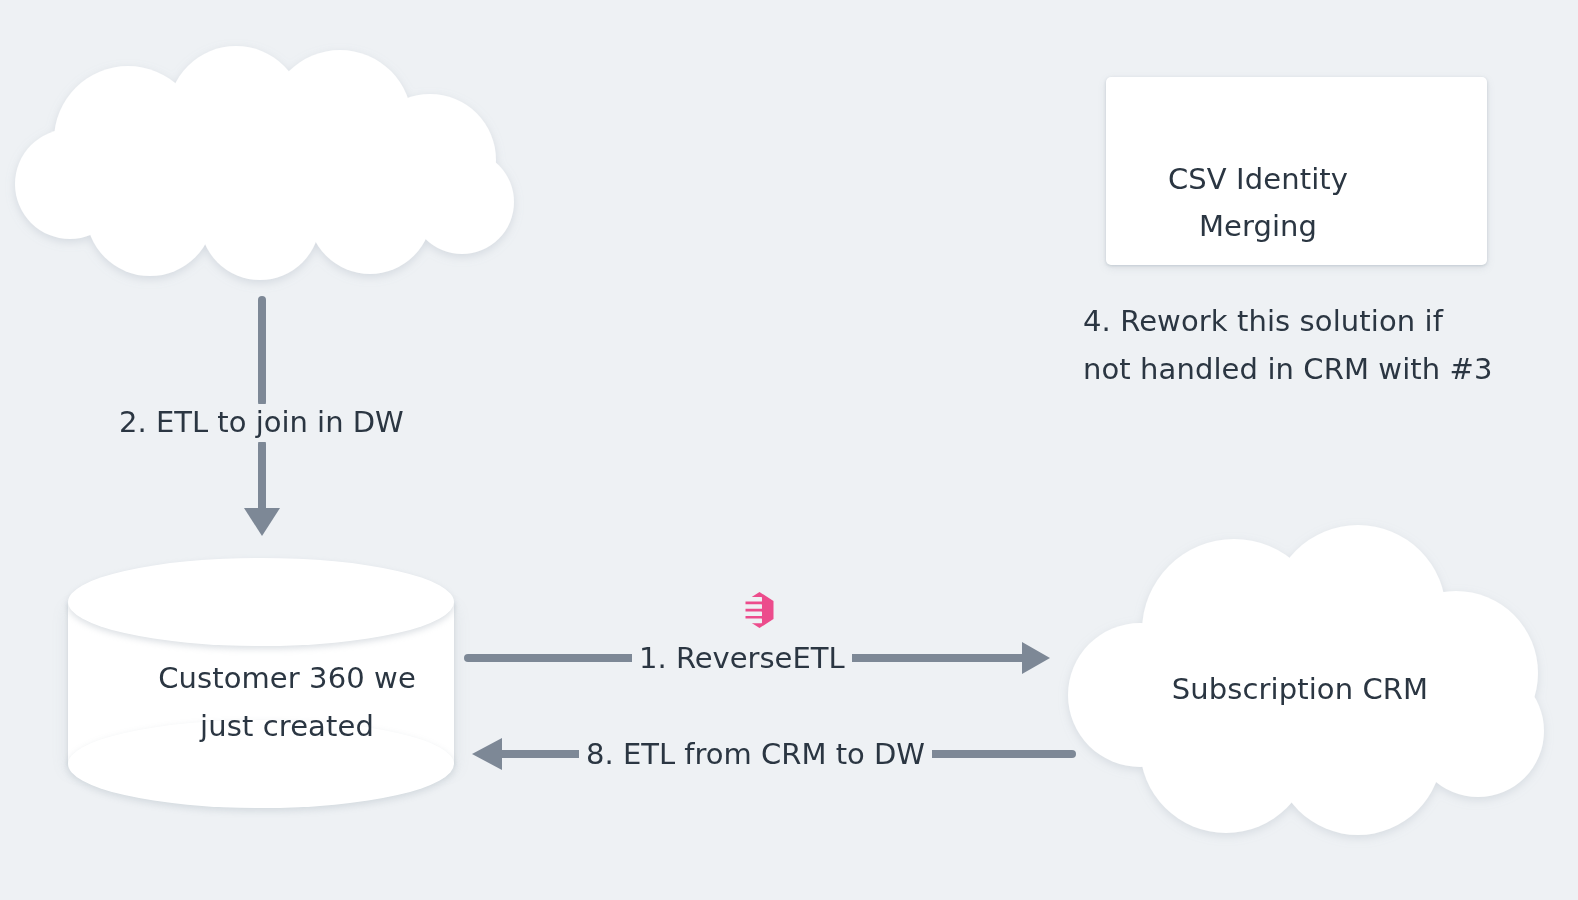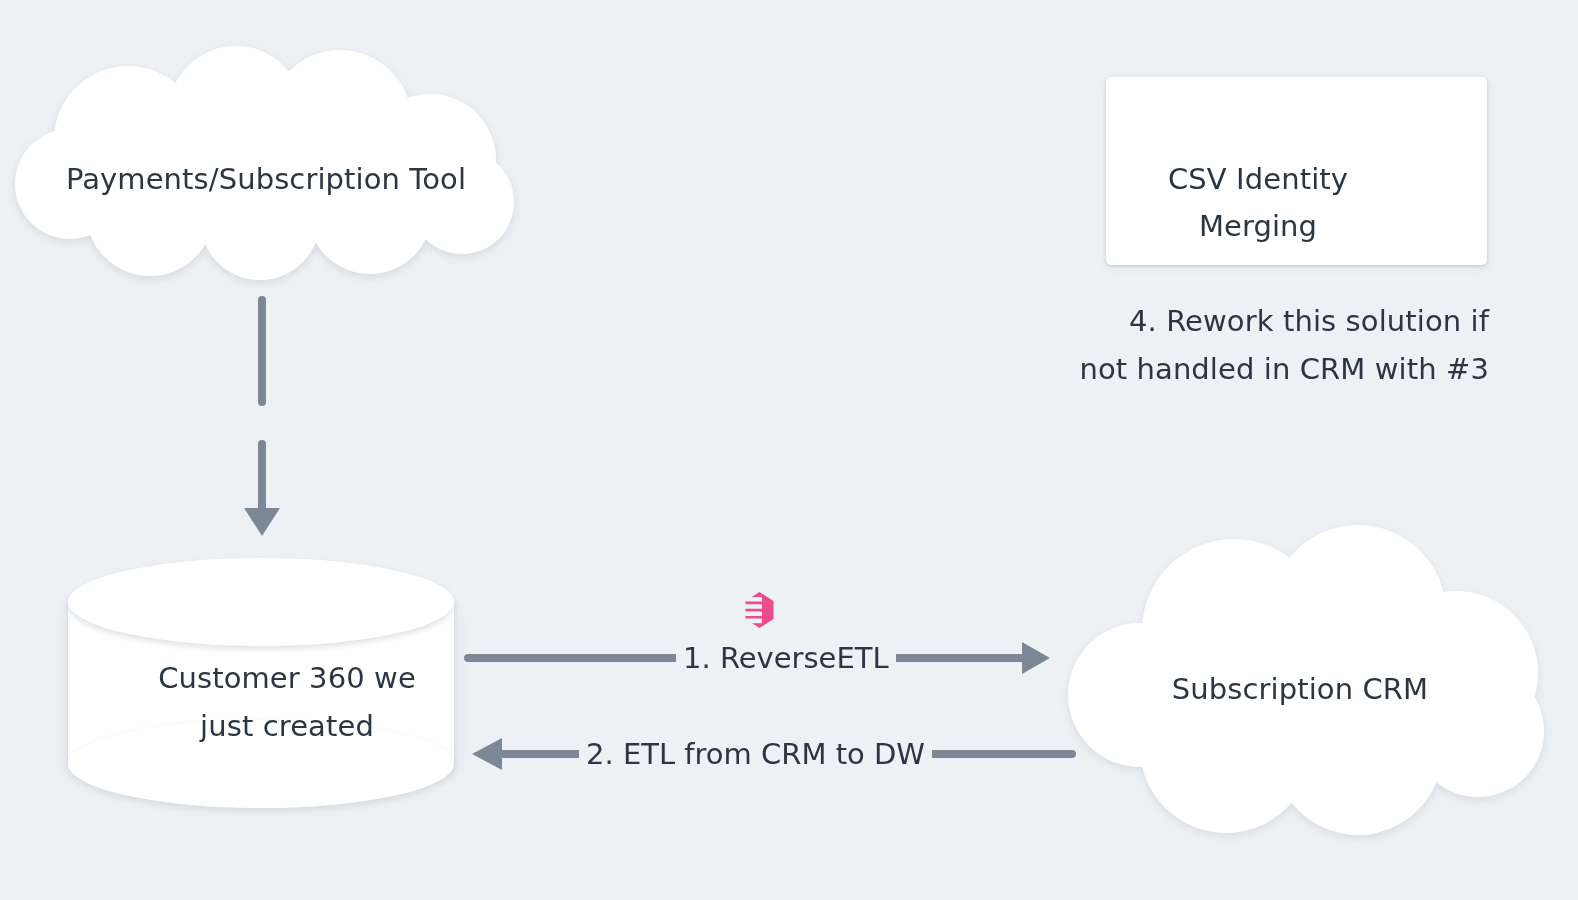--- a/index.html
+++ b/index.html
@@ -131,37 +131,37 @@
         <circle cx="420" cy="108" r="66"></circle>
         <circle cx="60" cy="132" r="55"></circle>
         <circle cx="452" cy="150" r="52"></circle>
         <circle cx="140" cy="160" r="64"></circle>
         <circle cx="250" cy="168" r="60"></circle>
         <circle cx="360" cy="160" r="62"></circle>
         <rect x="58" y="82" width="400" height="96" rx="40"></rect>
       </g>
     </svg>
   </div>
-  <div class="node-label" style="left:10px; top:156px; width:512px;">Payments/Subscription Tool</div>
 
   <div class="box" style="left:1106px; top:77px; width:381px; height:188px;"></div>
   <div class="node-label" style="left:1106px; top:156px; width:304px;">CSV Identity Merging</div>
 
-  <div class="annotation" style="left:1029px; top:297px; width:460px;text-align:right;">4. Rework this solution if
+  <div class="annotation" style="left:1083px; top:297px; width:460px;">4. Rework this solution if
 not handled in CRM with #3</div>
 
   <svg class="arrow-svg" style="left:240px; top:296px; width:44px; height:110px;" viewBox="0 0 44 110">
     <line x1="22" y1="4" x2="22" y2="106" stroke="#7d8896" stroke-width="8" stroke-linecap="round"></line>
   </svg>
 
   <svg class="arrow-svg" style="left:240px; top:440px; width:44px; height:100px;" viewBox="0 0 44 100">
     <line x1="22" y1="4" x2="22" y2="74" stroke="#7d8896" stroke-width="8" stroke-linecap="round"></line>
     <polygon points="4,68 40,68 22,96" fill="#7d8896"></polygon>
   </svg>
 
+  <div class="edge-label" style="left:112px; top:404px;">2. ETL to join in DW</div>
 
   <div class="cylinder" style="left:68px; top:558px; width:386px; height:250px;">
     <div class="cyl-body" style="top:44px; width:386px; height:162px;"></div>
     <div class="cyl-bottom" style="top:162px; width:386px; height:88px;"></div>
     <div class="cyl-top" style="width:386px; height:88px;"></div>
   </div>
   <div class="node-label" style="left:72px; top:655px; width:430px; line-height:1.65;">Customer 360 we
 just created</div>
 
   <div class="cloud" style="left:1058px; top:523px; width:484px; height:318px;">
@@ -182,31 +182,31 @@
         <rect x="72" y="102" width="340" height="128" rx="60"></rect>
       </g>
     </svg>
   </div>
   <div class="node-label" style="left:1058px; top:666px; width:484px;">Subscription CRM</div>
 
   <svg class="arrow-svg" style="left:462px; top:640px; width:600px; height:36px;" viewBox="0 0 600 36">
     <line x1="6" y1="18" x2="566" y2="18" stroke="#7d8896" stroke-width="8" stroke-linecap="round"></line>
     <polygon points="560,2 560,34 588,18" fill="#7d8896"></polygon>
   </svg>
-  <div class="edge-label" style="left:676px; top:640px;">1. ReverseETL</div>
+  <div class="edge-label" style="left:632px; top:640px;">1. ReverseETL</div>
 
   <div class="logo-badge" style="left:735px; top:590px; width:46px; height:40px;">
     <svg width="46" height="40" viewBox="0 0 46 40" aria-hidden="true">
       <path d="M24.5 2 L38.5 11 L38.5 29 L24.5 38 L10.5 29 L10.5 11 Z" fill="#ec4c8c"></path>
       <rect x="1" y="7" width="26" height="4.6" rx="0.6" fill="#eef1f4"></rect>
       <rect x="-2" y="14.2" width="29" height="4.6" rx="0.6" fill="#eef1f4"></rect>
       <rect x="-4" y="21.4" width="31" height="4.6" rx="0.6" fill="#eef1f4"></rect>
       <rect x="-2" y="28.6" width="29" height="4.6" rx="0.6" fill="#eef1f4"></rect>
     </svg>
   </div>
 
   <svg class="arrow-svg" style="left:462px; top:736px; width:616px; height:36px;" viewBox="0 0 616 36">
     <line x1="34" y1="18" x2="610" y2="18" stroke="#7d8896" stroke-width="8" stroke-linecap="round"></line>
     <polygon points="40,2 40,34 10,18" fill="#7d8896"></polygon>
   </svg>
-  <div class="edge-label" style="left:579px; top:736px;">2. ETL from CRM to DW</div>
+  <div class="edge-label" style="left:579px; top:736px;">8. ETL from CRM to DW</div>
 
 </div>
 
 </body></html>

